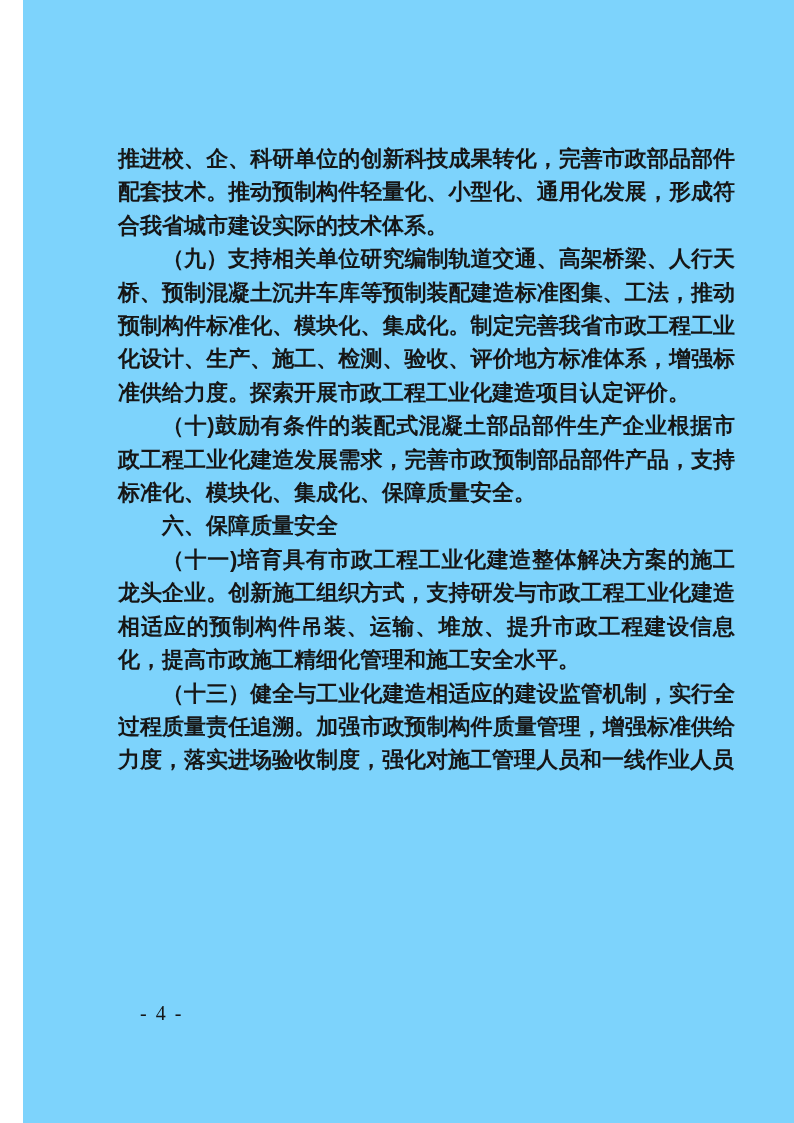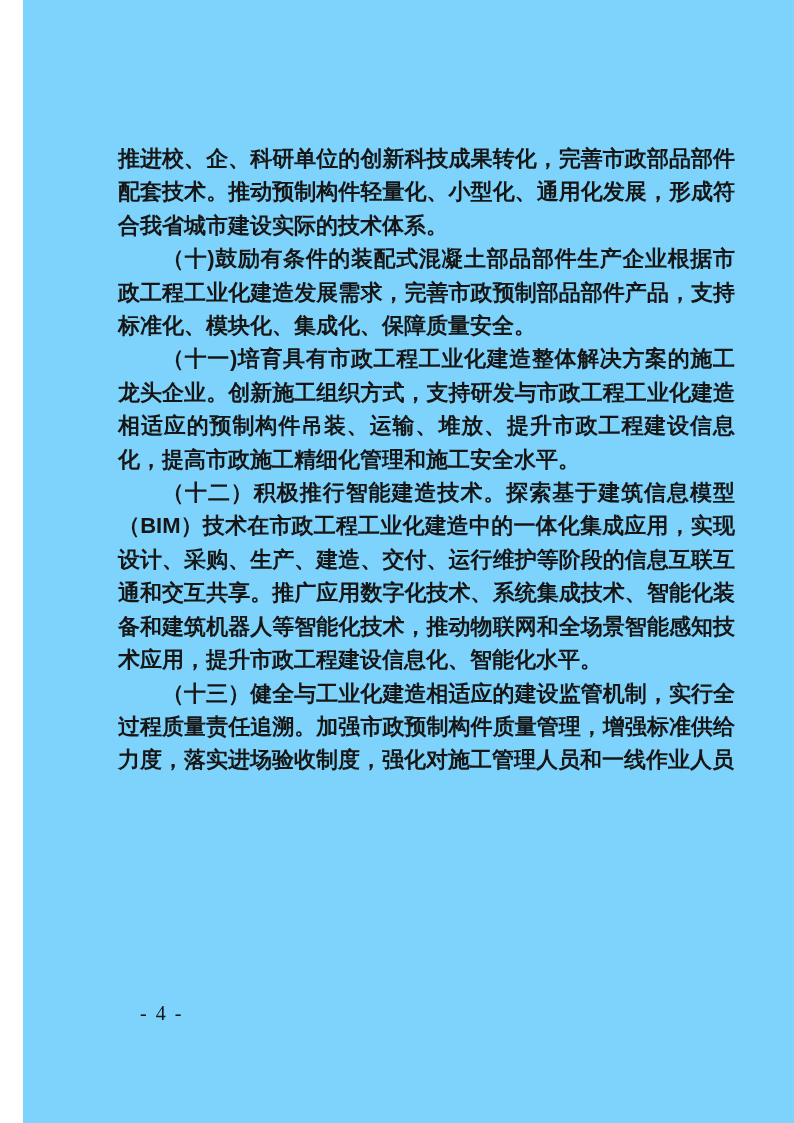--- a/index.html
+++ b/index.html
@@ -48,19 +48,20 @@
     color: #161616;
     letter-spacing: 2px;
   }
 </style>
 </head>
 <body>
 
 <div class="page">
   <div class="content">
     <p class="continuation">推进校、企、科研单位的创新科技成果转化，完善市政部品部件配套技术。推动预制构件轻量化、小型化、通用化发展，形成符合我省城市建设实际的技术体系。</p>
+    <p>（九）支持相关单位研究编制轨道交通、高架桥梁、人行天桥、预制混凝土沉井车库等预制装配建造标准图集、工法，推动预制构件标准化、模块化、集成化。制定完善我省市政工程工业化设计、生产、施工、检测、验收、评价地方标准体系，增强标准供给力度。探索开展市政工程工业化建造项目认定评价。</p>
     <p>（十)鼓励有条件的装配式混凝土部品部件生产企业根据市政工程工业化建造发展需求，完善市政预制部品部件产品，支持标准化、模块化、集成化、保障质量安全。</p>
+    <p>六、保障质量安全</p>
     <p>（十一)培育具有市政工程工业化建造整体解决方案的施工龙头企业。创新施工组织方式，支持研发与市政工程工业化建造相适应的预制构件吊装、运输、堆放、提升市政工程建设信息化，提高市政施工精细化管理和施工安全水平。</p>
-    <p>（十二）积极推行智能建造技术。探索基于建筑信息模型（BIM）技术在市政工程工业化建造中的一体化集成应用，实现设计、采购、生产、建造、交付、运行维护等阶段的信息互联互通和交互共享。推广应用数字化技术、系统集成技术、智能化装备和建筑机器人等智能化技术，推动物联网和全场景智能感知技术应用，提升市政工程建设信息化、智能化水平。</p>
     <p>（十三）健全与工业化建造相适应的建设监管机制，实行全过程质量责任追溯。加强市政预制构件质量管理，增强标准供给力度，落实进场验收制度，强化对施工管理人员和一线作业人员</p>
   </div>
   <div class="footer-pagenum">- 4 -</div>
 </div>
 
 </body></html>

